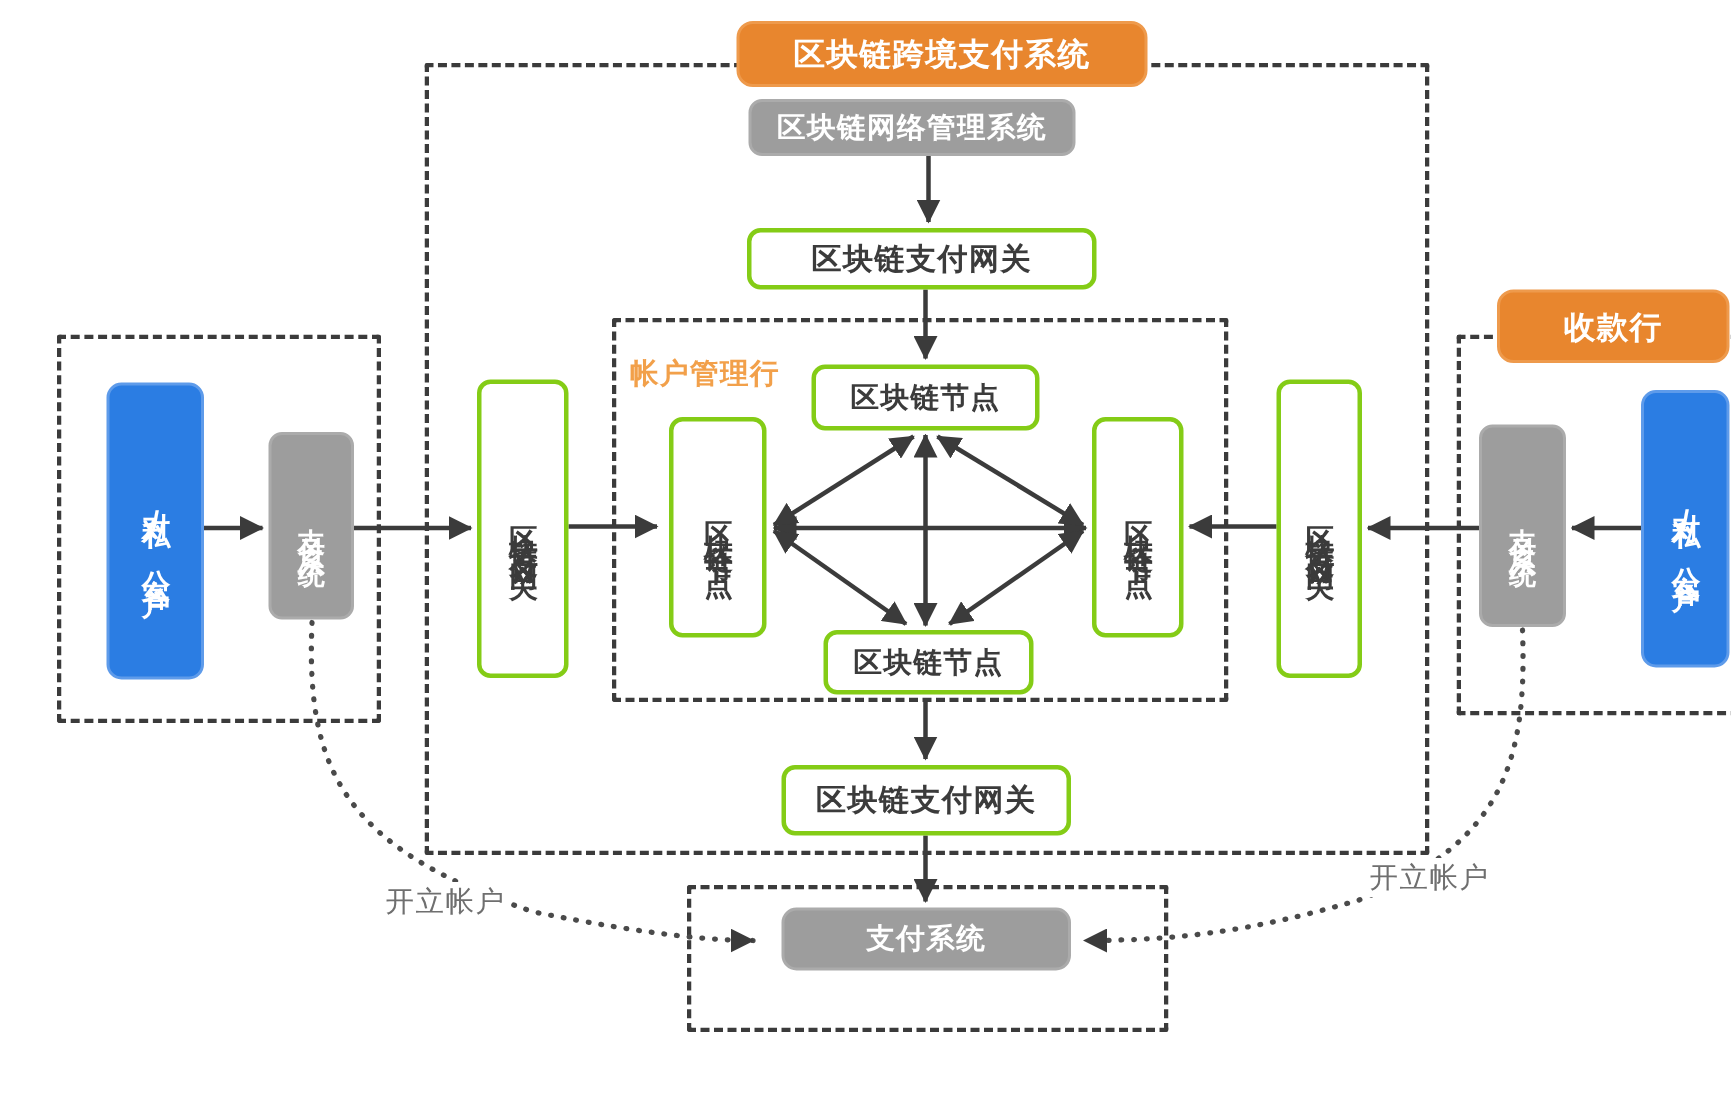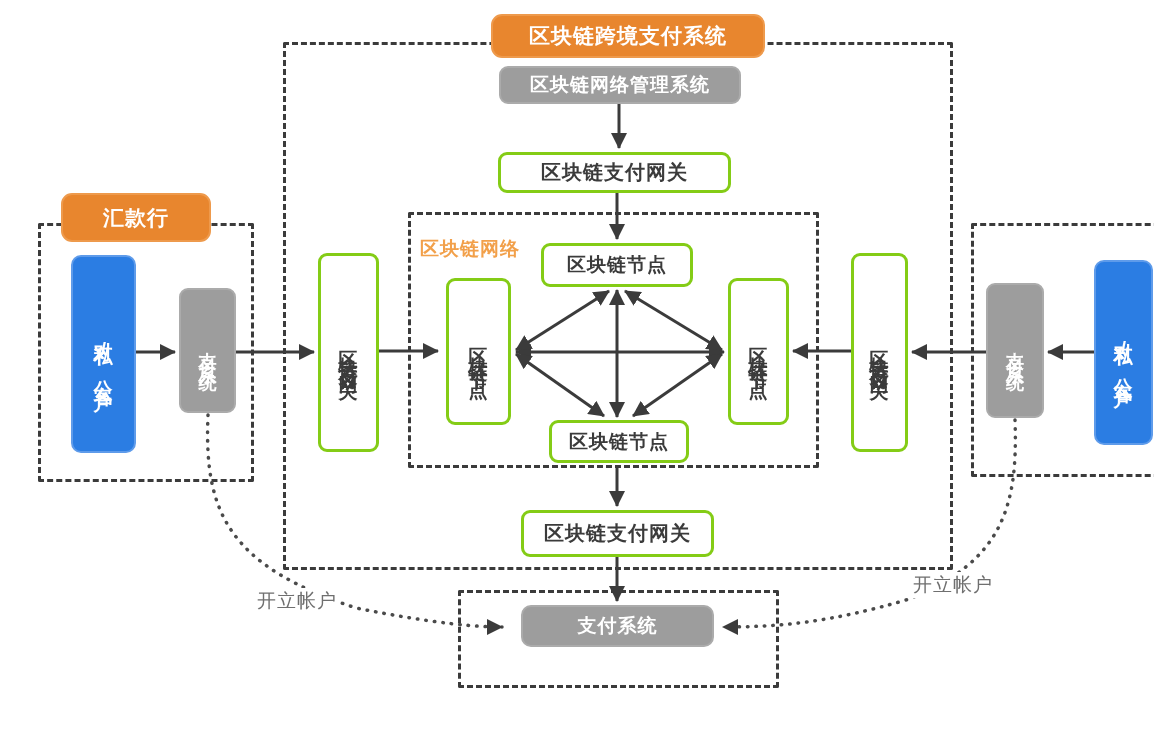--- a/index.html
+++ b/index.html
@@ -87,28 +87,28 @@
     <line x1="480" y1="354" x2="568" y2="416" marker-start="url(#ah)" marker-end="url(#ah)"></line>
     <line x1="597" y1="416" x2="686" y2="354" marker-start="url(#ah)" marker-end="url(#ah)"></line>
 
     <path class="dotted" d="M172,415 C168,510 190,565 320,608 C400,624 442,627 466,627" marker-end="url(#ah)"></path>
     <path class="dotted" d="M979,420 C982,505 968,562 870,600 C795,622 745,627 687,627" marker-end="url(#ah)"></path>
   </svg>
 
   <div class="abs badge-orange" style="left:455px;top:14px;width:274px;height:44px;">
     <span>区块链跨境支付系统</span>
   </div>
-  <div class="abs badge-gray" style="left:463px;top:66px;width:242px;height:38px;">
+  <div class="abs badge-gray" style="left:463px;top:66px;width:218px;height:38px;">
     <span>区块链网络管理系统</span>
   </div>
   <div class="abs box-white" style="left:462px;top:152px;width:233px;height:41px;">
     <span>区块链支付网关</span>
   </div>
 
-  <div class="abs net-label" style="left:384px;top:236px;">区块链网络</div>
+  <div class="abs net-label" style="left:384px;top:236px;">帐户管理行</div>
   <div class="abs box-white" style="left:505px;top:243px;width:152px;height:44px;font-size:19px;">
     <span>区块链节点</span>
   </div>
   <div class="abs box-white" style="left:410px;top:278px;width:65px;height:147px;font-size:19px;">
     <span class="vtext" style="letter-spacing:8px;">区块链节点</span>
   </div>
   <div class="abs box-white" style="left:692px;top:278px;width:61px;height:147px;font-size:19px;">
     <span class="vtext" style="letter-spacing:8px;">区块链节点</span>
   </div>
   <div class="abs box-white" style="left:513px;top:420px;width:140px;height:43px;font-size:19px;">
@@ -119,30 +119,30 @@
     <span class="vtext" style="letter-spacing:5px;">区块链支付网关</span>
   </div>
   <div class="abs box-white" style="left:815px;top:253px;width:57px;height:199px;font-size:19px;">
     <span class="vtext" style="letter-spacing:5px;">区块链支付网关</span>
   </div>
 
   <div class="abs box-white" style="left:485px;top:510px;width:193px;height:47px;">
     <span>区块链支付网关</span>
   </div>
 
-  <div class="abs badge-orange" style="left:25px;top:193px;width:150px;height:49px;">
-    <span>汇款行</span>
-  </div>
   <div class="abs box-blue" style="left:35px;top:255px;width:65px;height:198px;font-size:19px;">
     <span class="vtext" style="letter-spacing:6px;">对私/公客户</span>
   </div>
   <div class="abs box-grayfill" style="left:143px;top:288px;width:57px;height:125px;font-size:18px;">
     <span class="vtext" style="letter-spacing:7px;">支付系统</span>
   </div>
 
+  <div class="abs badge-orange" style="left:962px;top:193px;width:155px;height:49px;">
+    <span>收款行</span>
+  </div>
   <div class="abs box-grayfill" style="left:950px;top:283px;width:58px;height:135px;font-size:18px;">
     <span class="vtext" style="letter-spacing:7px;">支付系统</span>
   </div>
   <div class="abs box-blue" style="left:1058px;top:260px;width:59px;height:185px;font-size:19px;">
     <span class="vtext" style="letter-spacing:5px;">对私/公客户</span>
   </div>
 
   <div class="abs badge-gray" style="left:485px;top:605px;width:193px;height:42px;border-radius:10px;">
     <span>支付系统</span>
   </div>

